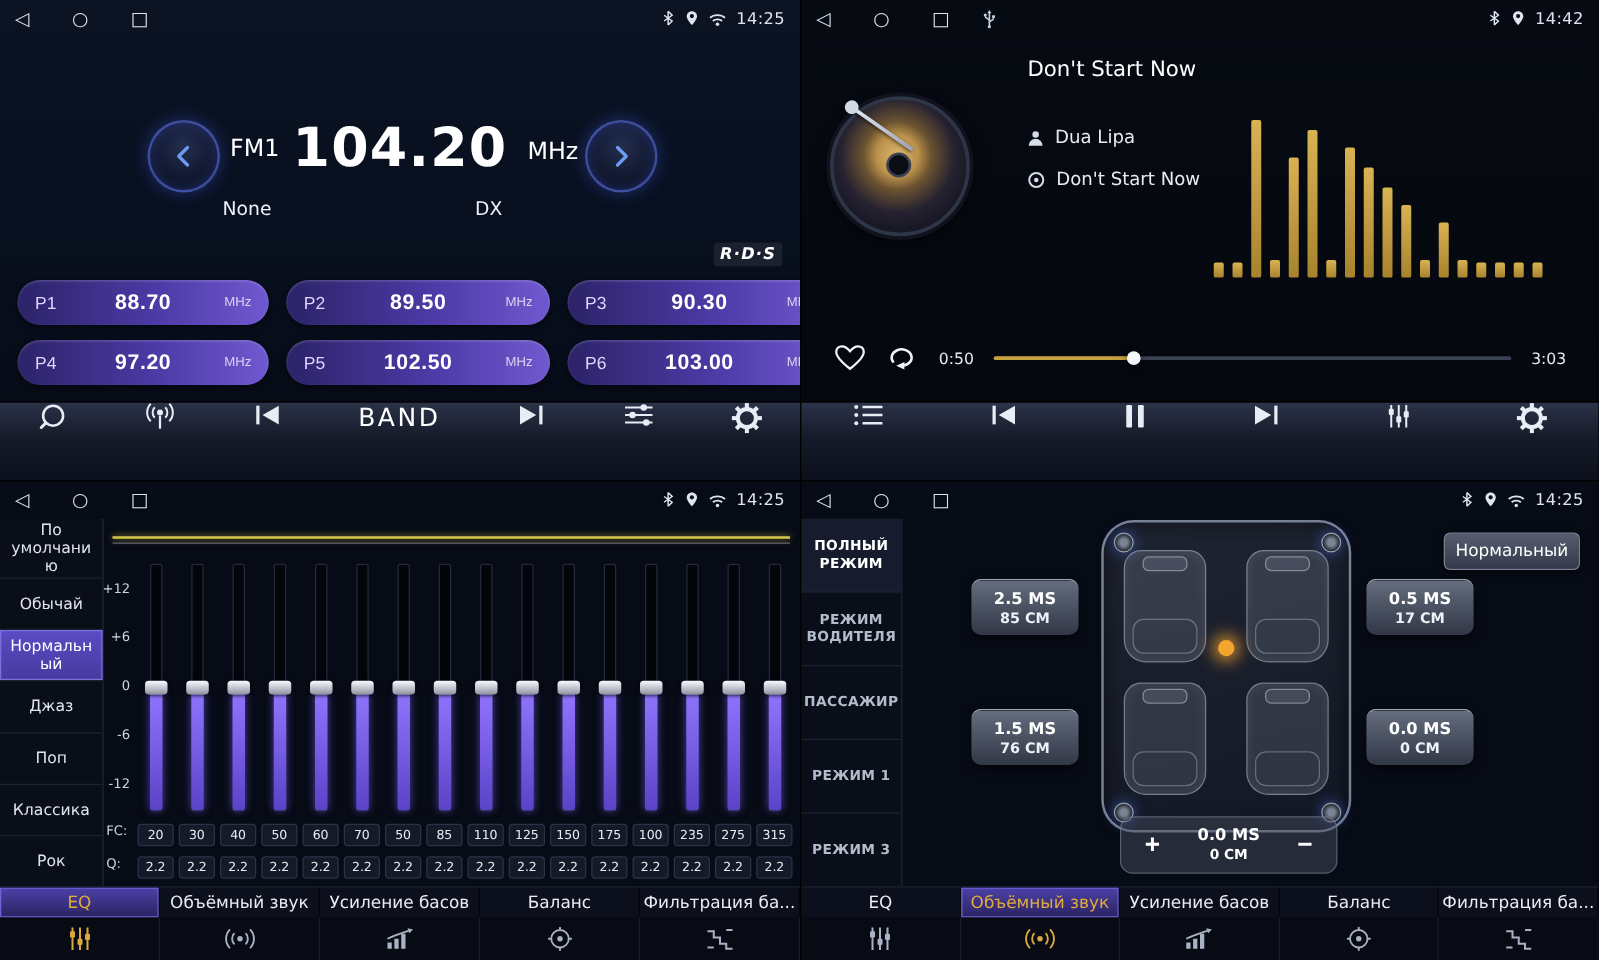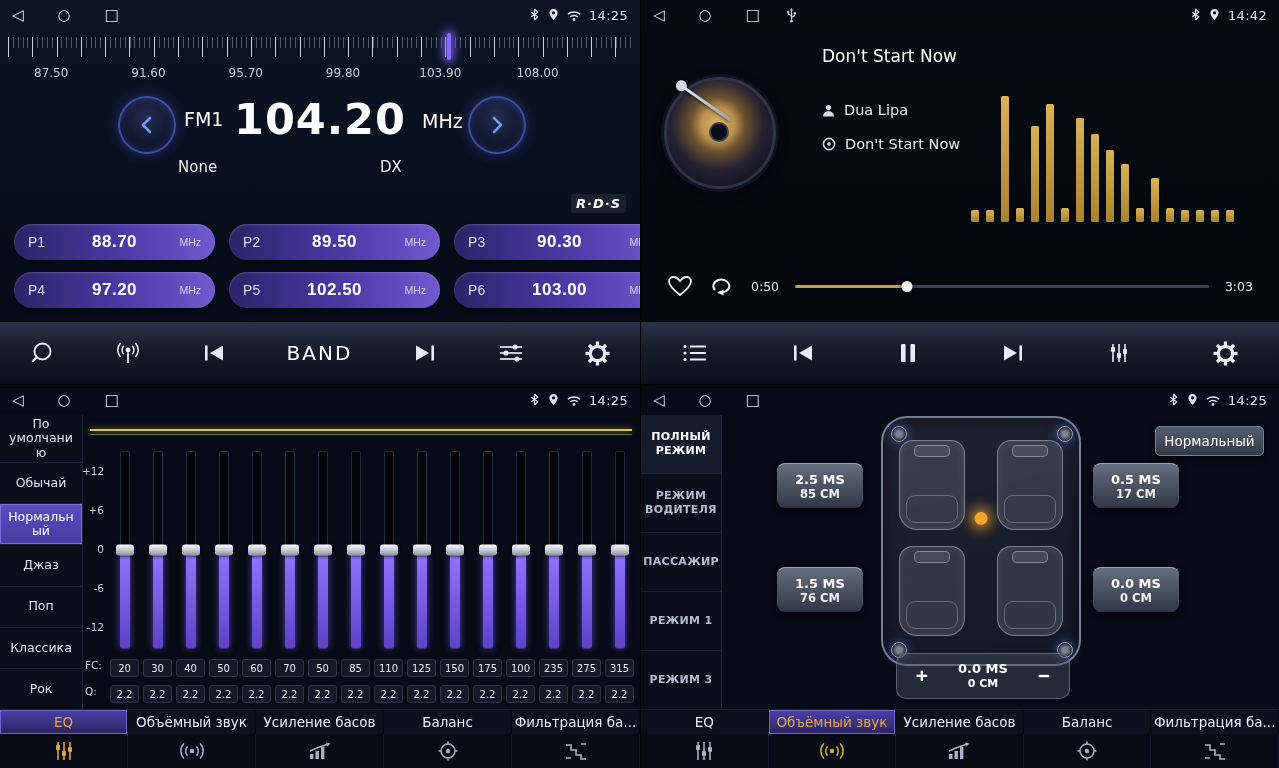--- a/index.html
+++ b/index.html
@@ -37,21 +37,21 @@
   .big-freq{position:absolute;left:232px;top:6px;width:176px;text-align:center;font-size:43px;font-weight:bold;color:#fff;letter-spacing:1px;}
   .mhz-label{position:absolute;left:422px;top:22px;font-size:19px;color:#fff;}
   .dx-label{position:absolute;left:380px;top:70px;font-size:15px;color:#eef1f7;}
   .rds{position:absolute;right:14px;top:106px;font-size:13px;font-style:italic;font-weight:bold;color:#fff;letter-spacing:1px;background:rgba(255,255,255,.08);padding:2px 5px;border-radius:3px;}
   .presets{position:absolute;left:14px;right:14px;top:224px;display:grid;grid-template-columns:repeat(3,1fr);gap:12px 14px;}
   .preset{height:36px;border-radius:18px;border:none;display:flex;align-items:center;padding:0 14px;color:#fff;cursor:pointer;
     background:linear-gradient(90deg,#2c2368,#4c3aa6 55%,#7059cf);box-shadow:inset 0 1px 2px rgba(255,255,255,.2),0 2px 5px rgba(0,0,0,.45);gap:32px;}
   .preset .p{font-size:14px;color:#ded8ff;width:32px;text-align:left;}
   .preset .f{flex:1;text-align:center;font-size:17px;font-weight:bold;letter-spacing:.5px;}
   .preset .u{font-size:10.5px;color:rgba(255,255,255,.75);width:32px;text-align:right;}
-  .toolbar{position:absolute;left:0;right:0;bottom:0;height:62px;display:flex;align-items:center;justify-content:space-around;color:#e8ecf4;
+  .toolbar{position:absolute;left:0;right:0;bottom:0;height:62px;display:flex;align-items:flex-start;justify-content:space-around;color:#e8ecf4;
     background:linear-gradient(180deg,#2b3349 0%,#161b2a 45%,#0c101c 100%);border-top:1px solid #000;}
   .tb-item{display:flex;align-items:center;justify-content:center;cursor:pointer;color:#e8ecf4;}
   .band-text{font-size:20px;letter-spacing:2px;color:#fff;}
 
   
   .art{position:absolute;left:23px;top:77px;width:106px;height:106px;border-radius:50%;
     background:radial-gradient(circle at 48% 42%,#dcb66c 0%,#bb914c 20%,#6b5330 33%,#262231 55%,#131520 78%,#0a0c14 100%);
     border:3px solid #2e3547;box-shadow:0 0 0 3px #10131d,0 4px 12px rgba(0,0,0,.65);}
   .art::after{content:"";position:absolute;left:42px;top:42px;width:16px;height:16px;border-radius:50%;background:#0c0e16;border:2px solid #3a4154;}
   .tonearm{position:absolute;left:40px;top:84px;width:60px;height:3px;border-radius:2px;transform:rotate(35deg);transform-origin:left center;
@@ -145,32 +145,20 @@
             </svg></span>
         <span><svg width="14" height="11" viewBox="0 0 14 11">
               <path d="M1 4.2 C4 1.3 10 1.3 13 4.2" fill="none" stroke="currentColor" stroke-width="1.4"></path>
               <path d="M3.3 6.8 C5.2 5 8.8 5 10.7 6.8" fill="none" stroke="currentColor" stroke-width="1.4"></path>
               <circle cx="7" cy="9.4" r="1.4" fill="currentColor"></circle>
             </svg></span>
         <span class="time">14:25</span>
       </div>
     </header>
 
-    <div class="scale">
-      <div class="ticks"></div>
-      <div class="indicator"></div>
-      <div class="scale-labels">
-          <span style="left: 8%;">87.50</span>
-          <span style="left: 23.2%;">91.60</span>
-          <span style="left: 38.4%;">95.70</span>
-          <span style="left: 53.6%;">99.80</span>
-          <span style="left: 68.8%;">103.90</span>
-          <span style="left: 84%;">108.00</span>
-        </div>
-    </div>
 
     <div class="tuner">
       <div class="round-btn btn-prev">
           <svg width="14" height="18" viewBox="0 0 14 18">
             <polyline points="10,2 3,9 10,16" fill="none" stroke="currentColor" stroke-width="2.6" stroke-linecap="round" stroke-linejoin="round"></polyline>
           </svg>
         </div>
       <div class="band-label">FM1</div>
       <div class="none-label">None</div>
       <div class="big-freq">104.20</div>

